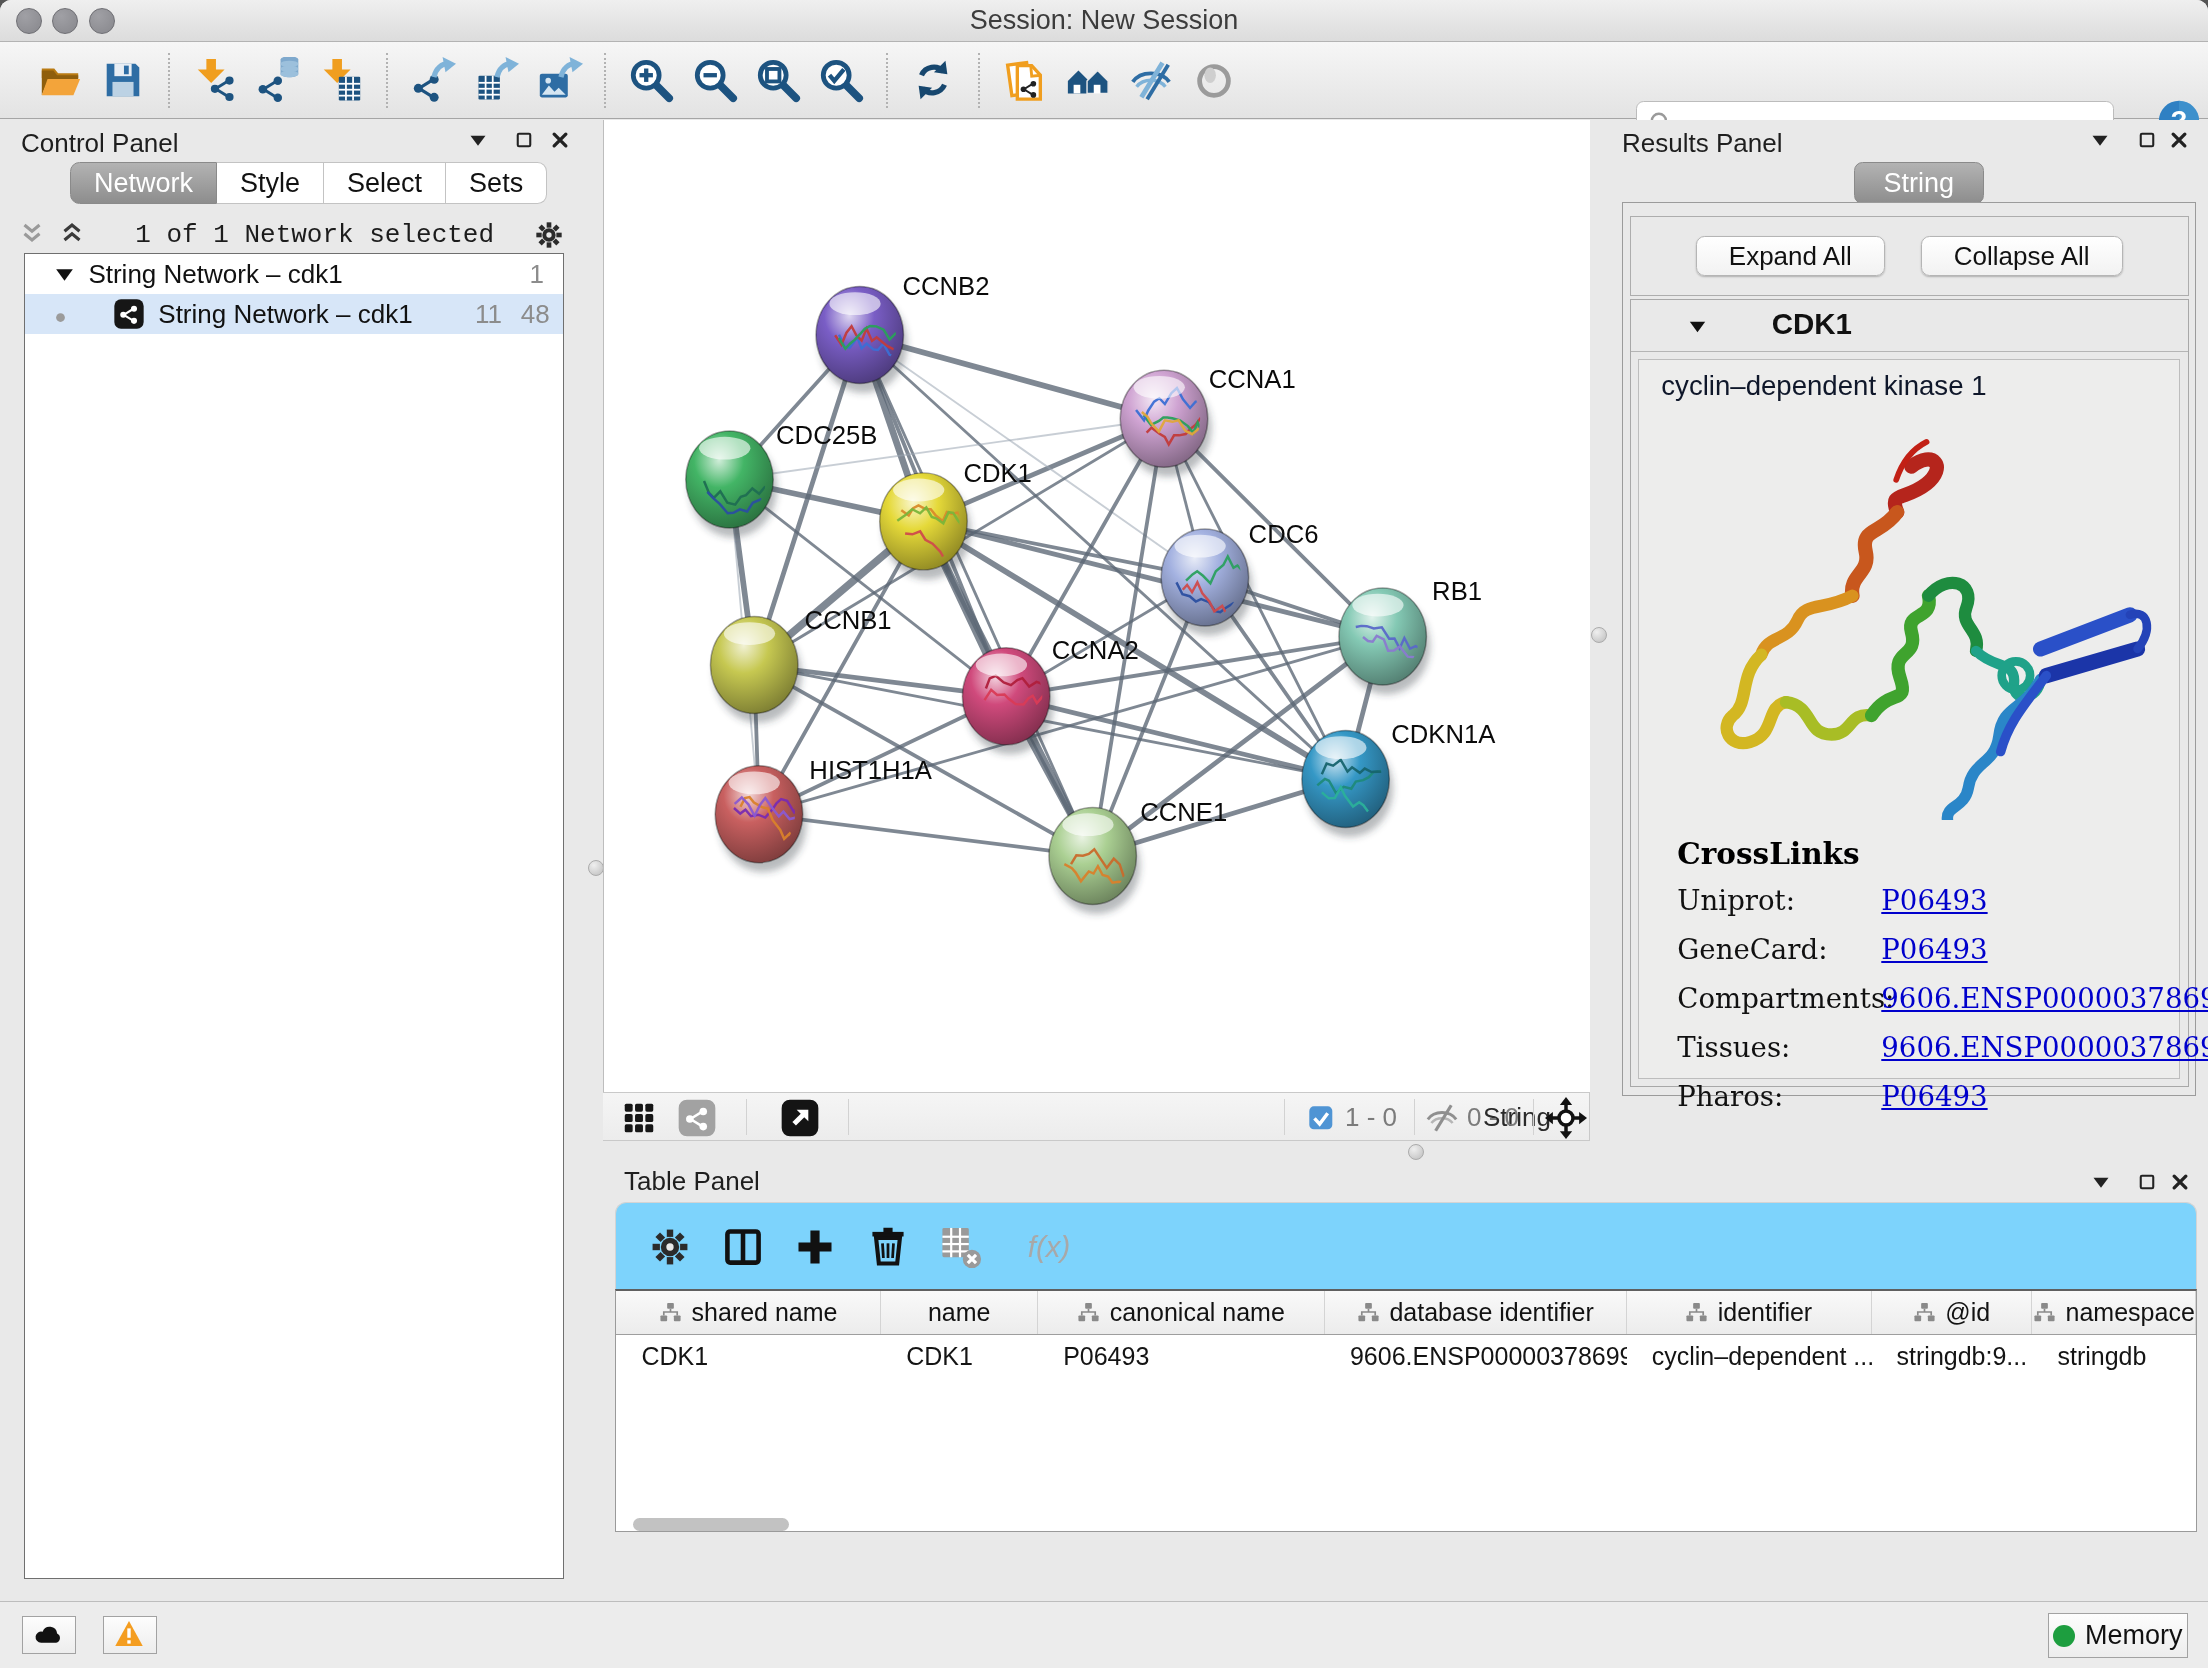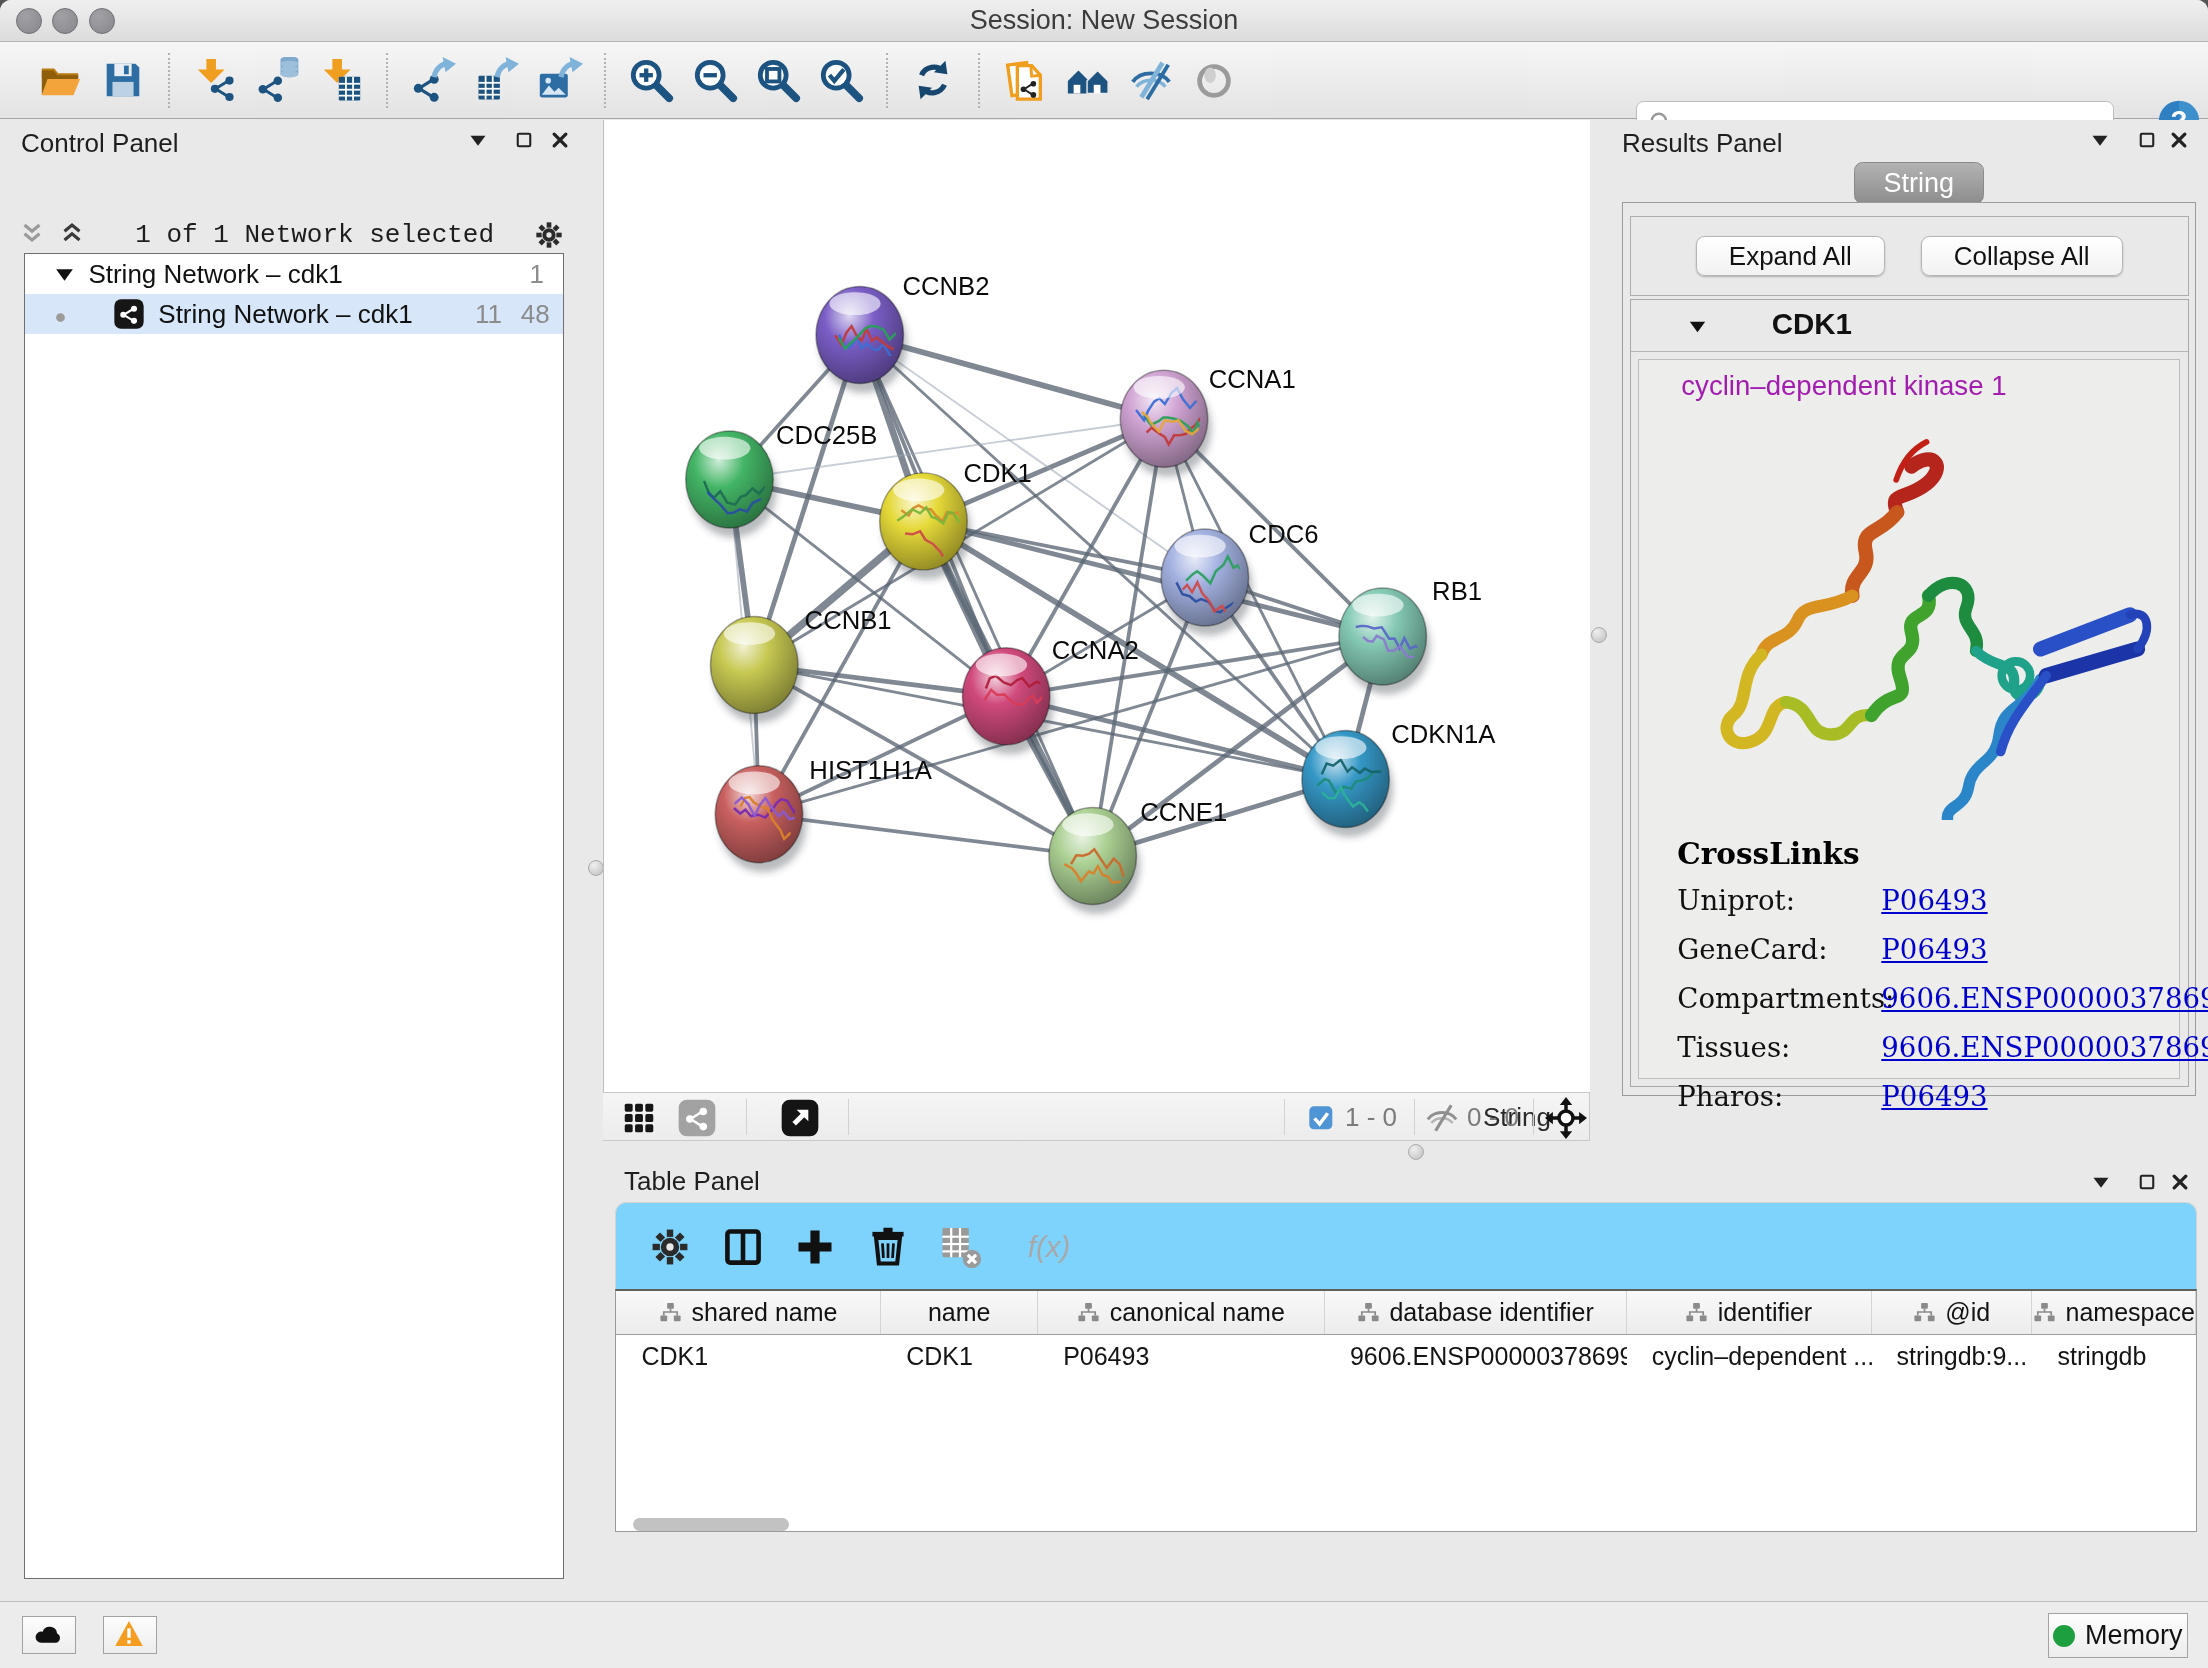--- a/index.html
+++ b/index.html
@@ -78,21 +78,21 @@
   .rp-btn{height:40px;padding:0 32px;background:linear-gradient(#ffffff,#f2f2f2);
     border:1.4px solid #b5b5b5;border-radius:8.6px;font-size:26px;color:#111;
     box-shadow:0 1px 1.9px rgba(0,0,0,.25);font-family:"Liberation Sans",sans-serif;}
   #rp-section{position:absolute;left:6.7px;top:96px;width:557px;height:786px;border:1px solid #a8a8a8;
     background:#e9e9e9;}
   #rp-sec-head{position:absolute;left:0;top:0;right:0;height:51px;border-bottom:1px solid #b5b5b5;}
   #rp-sec-head .tri{position:absolute;left:55px;top:15px;width:23px;height:23px;}
   #rp-gene{position:absolute;left:141px;top:6.7px;font-size:29.5px;font-weight:bold;color:#111;}
   #rp-content{position:absolute;left:7.6px;top:59px;width:540px;height:718px;background:#ededec;
     border:1px solid #bdbdbd;}
-  #rp-desc{position:absolute;left:42px;top:9.5px;font-size:27.6px;color:#a21caf;}
+  #rp-desc{position:absolute;left:22px;top:9.5px;font-size:27.6px;color:#0f172a;}
   #protein{position:absolute;left:23px;top:61px;}
   #rp-cross{position:absolute;left:38px;top:476px;font-family:"DejaVu Serif","Liberation Serif",serif;}
   #rp-cross h3{margin:0 0 13.3px 0;font-size:29.5px;color:#000;}
   .cl-row{display:flex;margin-bottom:16px;font-size:27.6px;}
   .cl-row .lab{width:204px;color:#111;}
   .cl-row a{color:#0000cc;text-decoration:underline;}
   
   #table-panel{position:absolute;left:603px;top:1162px;width:1605px;height:438px;background:#e9e9e9;}
   #tp-title{position:absolute;left:21px;top:3.8px;}
   #tp-toolbar{position:absolute;left:12.4px;top:40px;width:1582px;height:88px;background:#7dd3fc;
@@ -340,20 +340,26 @@
       </div>
     <div class="pctl" style="left:508px">
         <svg viewBox="0 0 48 48" width="100%" height="100%">
           <rect x="9" y="9" width="30" height="30" rx="3" fill="none" stroke="#222" stroke-width="5"></rect>
         </svg>
       </div>
     <div class="pctl" style="left:544px">
         <svg viewBox="0 0 48 48" width="100%" height="100%">
           <path d="M10 10L38 38M38 10L10 38" stroke="#222" stroke-width="8" stroke-linecap="round"></path>
         </svg>
+      </div>
+    <div id="cp-tabs" class="seg">
+        <button class="tab active" style="font-family: &quot;Liberation Sans&quot;, sans-serif;">Network</button>
+        <button class="tab" style="font-family: &quot;Liberation Sans&quot;, sans-serif;">Style</button>
+        <button class="tab" style="font-family: &quot;Liberation Sans&quot;, sans-serif;">Select</button>
+        <button class="tab" style="font-family: &quot;Liberation Sans&quot;, sans-serif;">Sets</button>
       </div>
     <div id="cp-status">
       <span class="chev"><svg viewBox="0 0 48 48" width="100%" height="100%">
             <g fill="none" stroke="#9a9a9a" stroke-width="5">
               <path d="M12 8l12 10L36 8"></path>
               <path d="M12 22l12 10 12-10"></path>
             </g>
           </svg></span>
       <span class="chev"><svg viewBox="0 0 48 48" width="100%" height="100%">
             <g fill="none" stroke="#3a3a3a" stroke-width="5">

